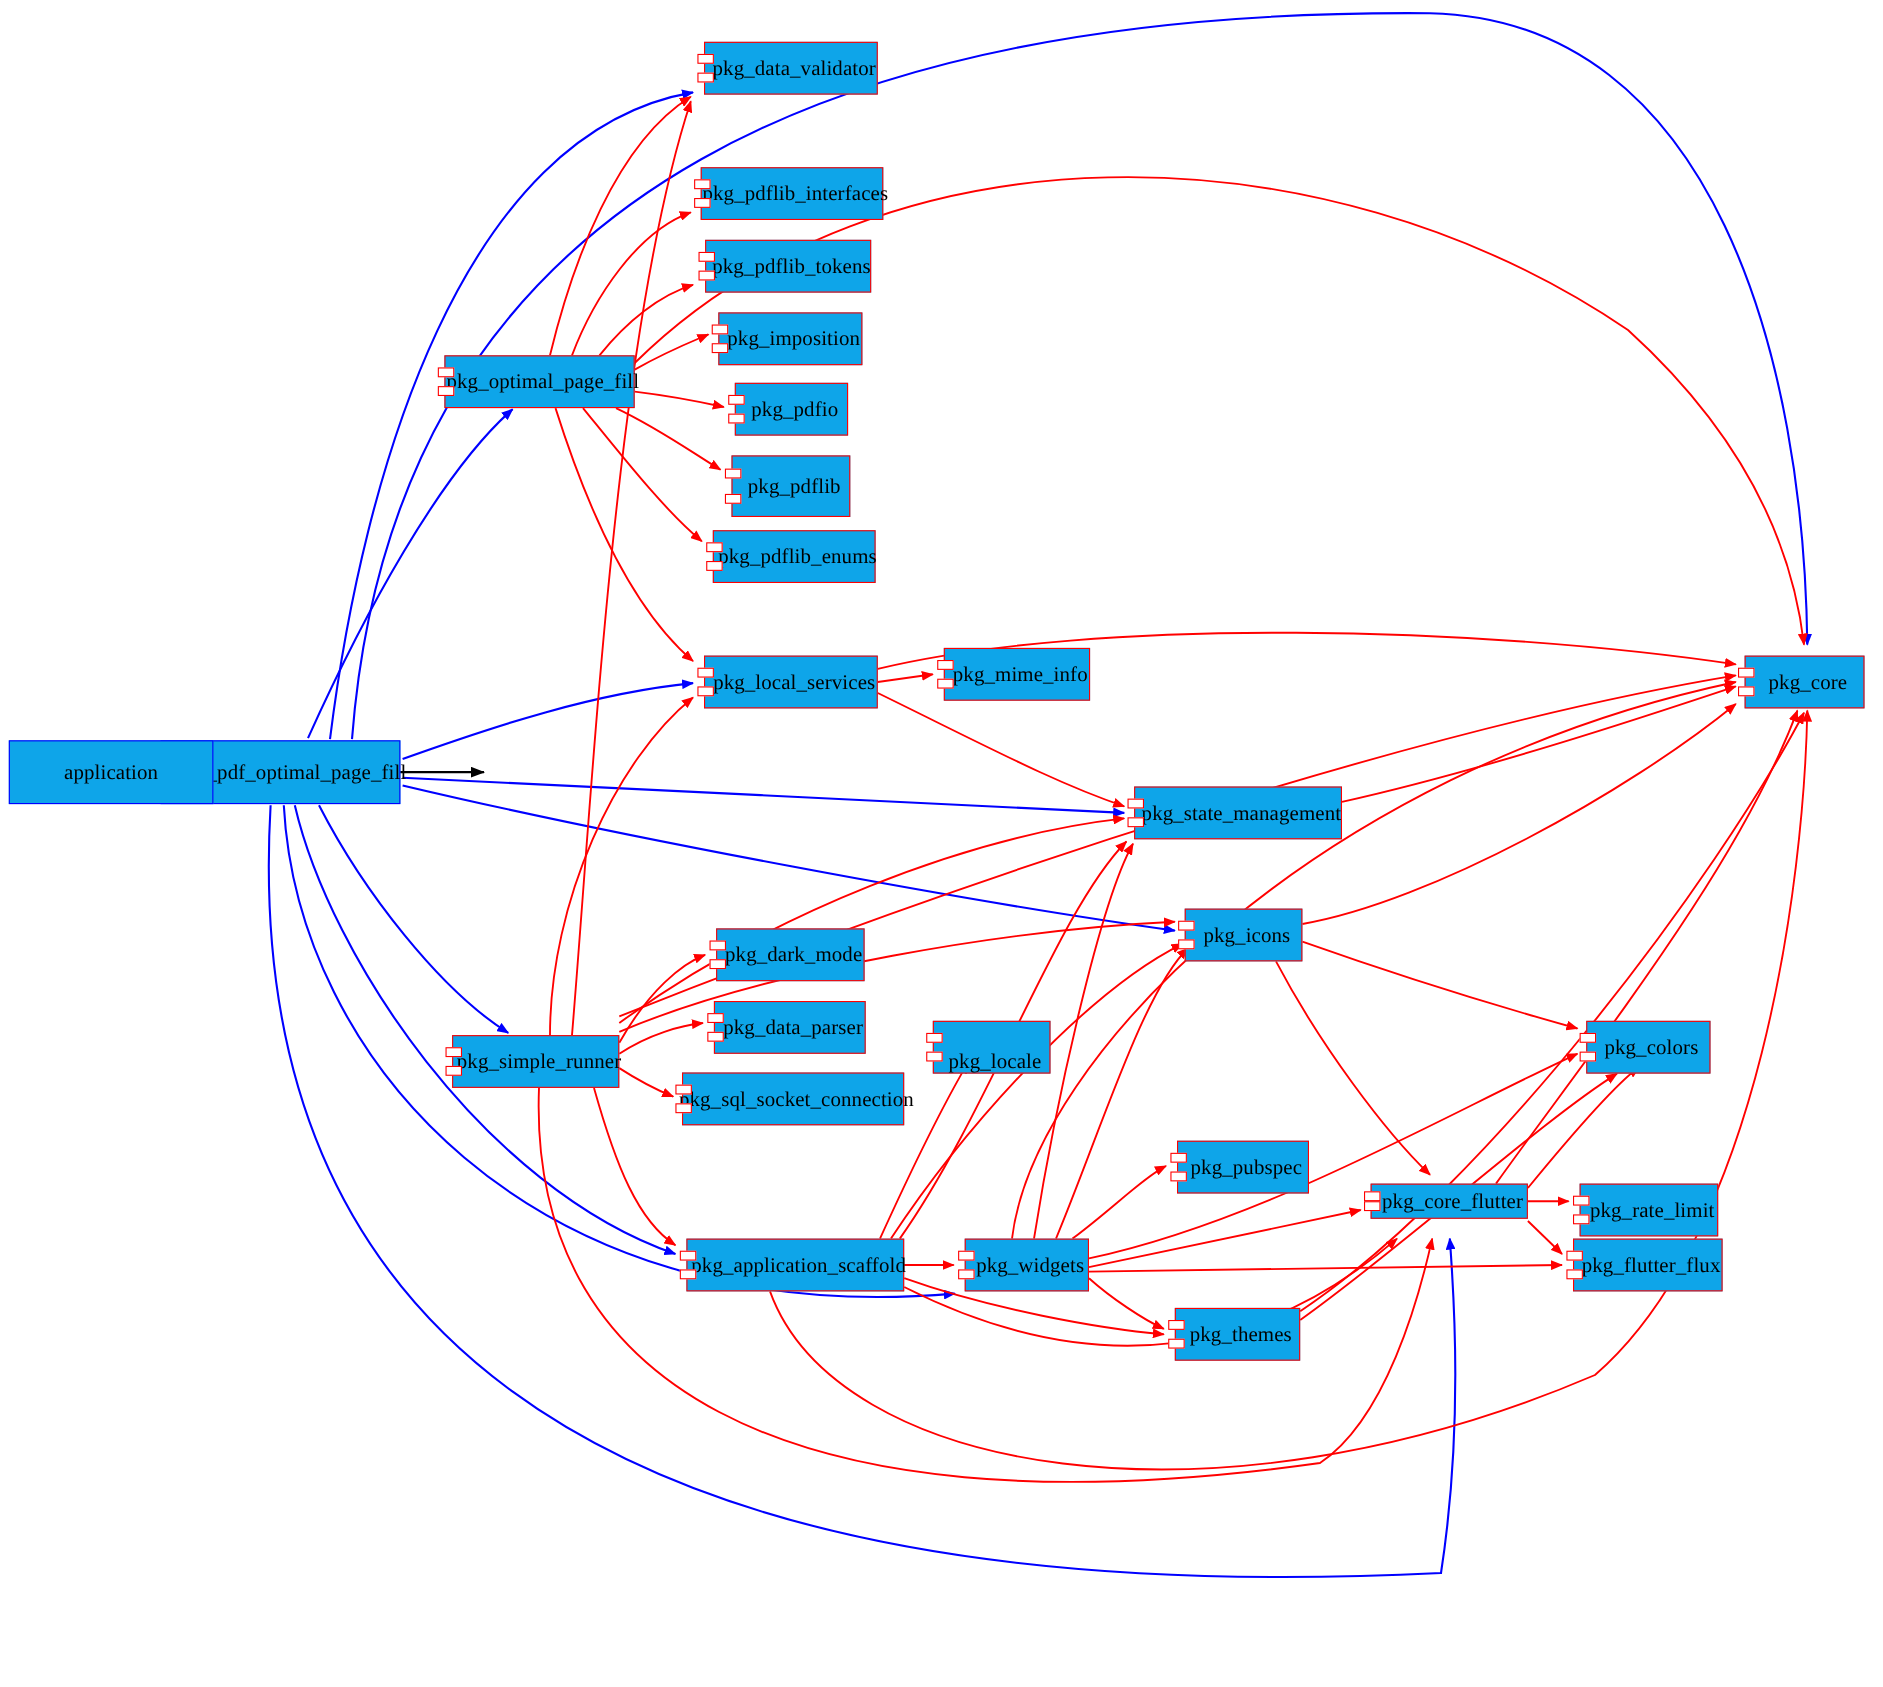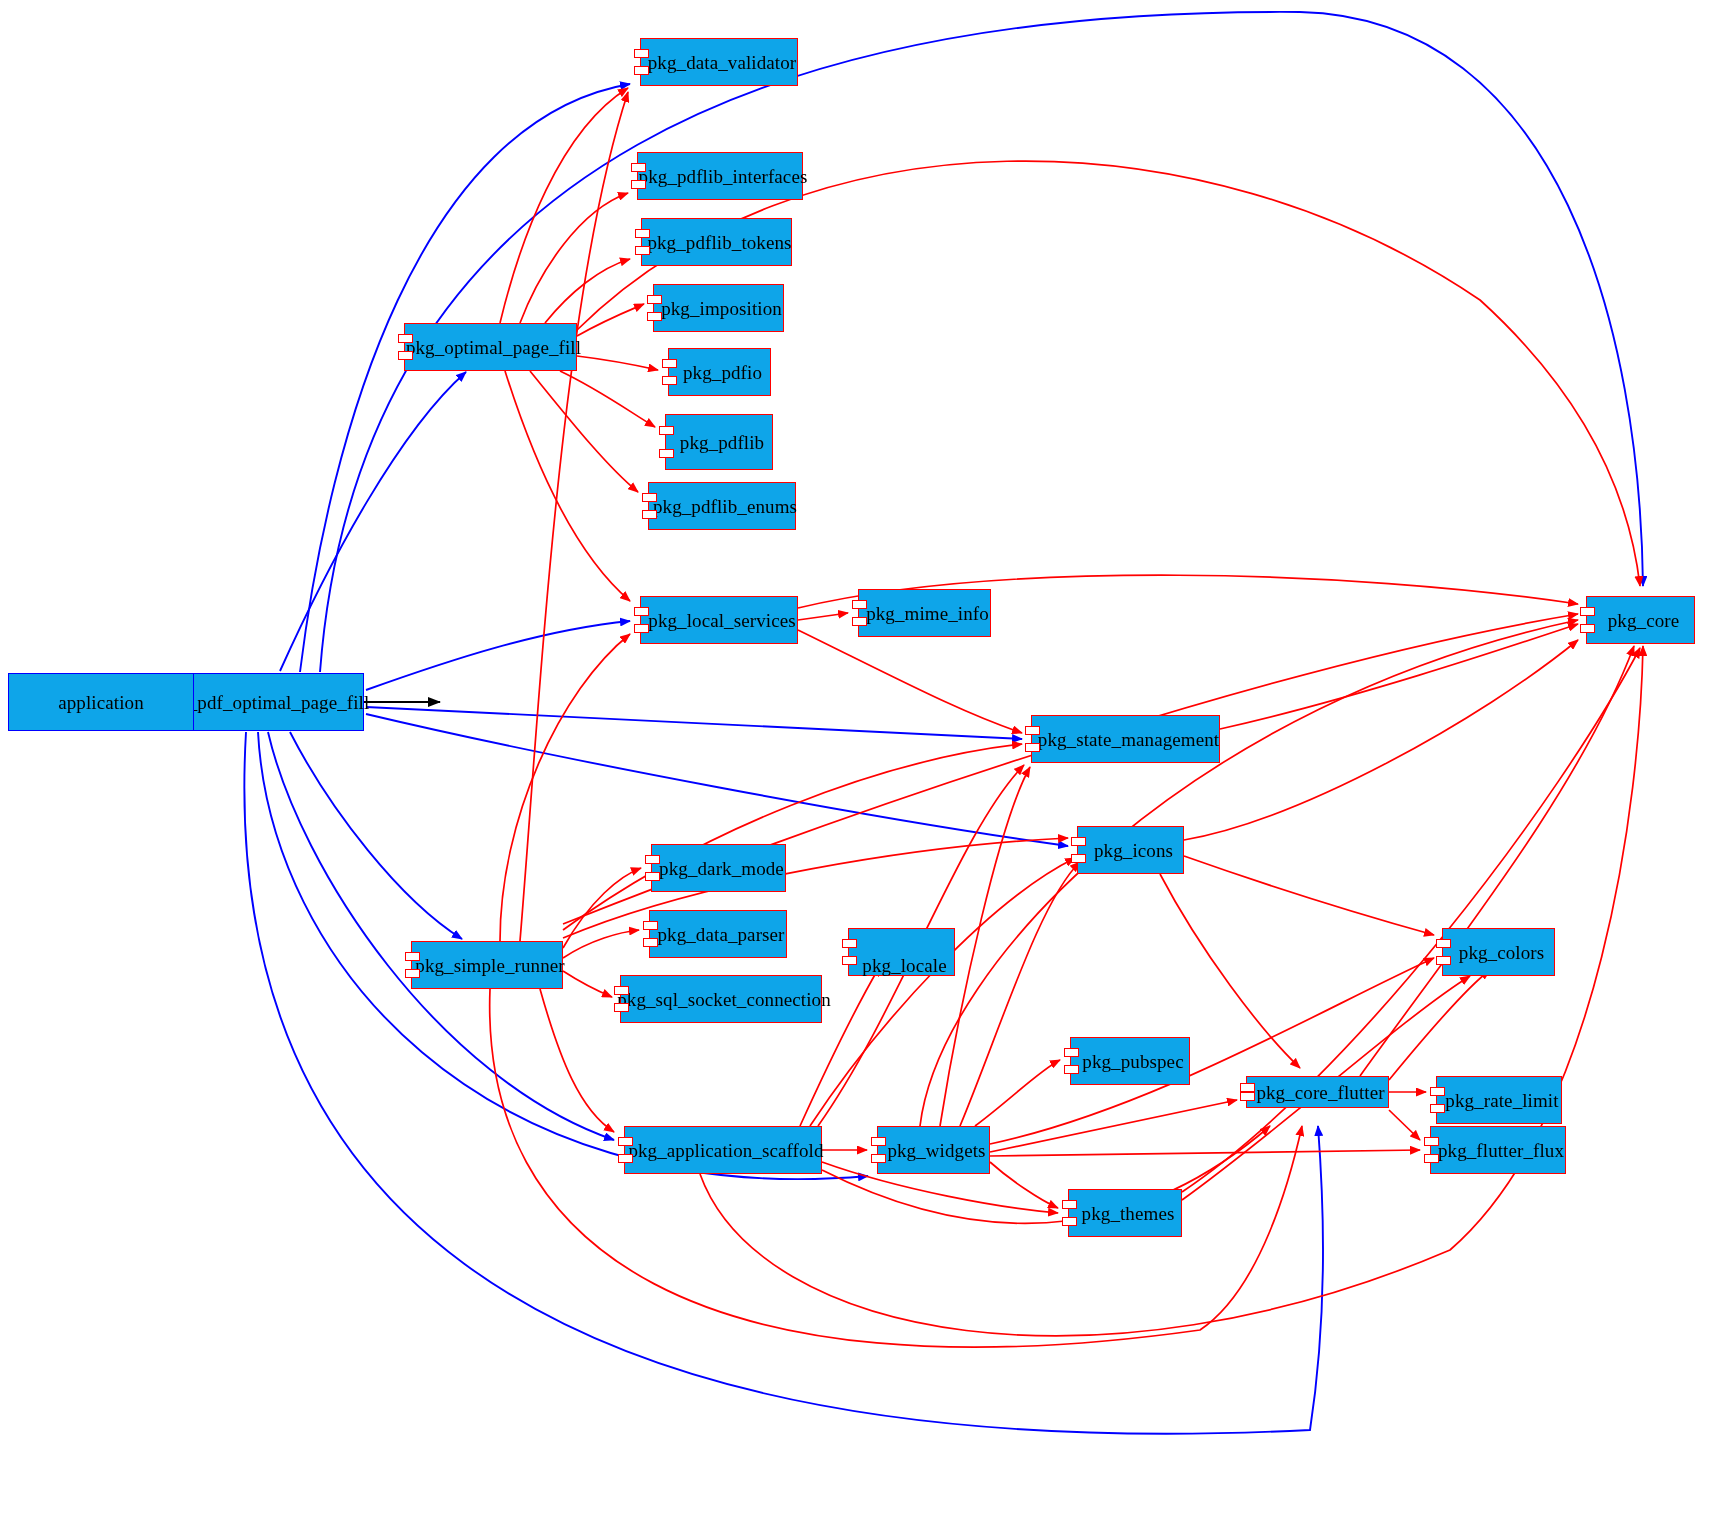--- a/index.html
+++ b/index.html
@@ -265,21 +265,21 @@
       <div class="node pkg" style="left: 411px; top: 941px; width: 152px; height: 48px;">
         <span class="tab top"></span>
         <span class="tab bot"></span>
         <span class="node-label">pkg_simple_runner</span>
       </div>
       <div class="node pkg" style="left: 848px; top: 928px; width: 107px; height: 48px; align-items: flex-end;">
         <span class="tab top"></span>
         <span class="tab bot"></span>
         <span class="node-label">pkg_locale</span>
       </div>
-      <div class="node pkg" style="left: 1442px; top: 928px; width: 113px; height: 48px;">
+      <div class="node pkg" style="left: 1442px; top: 928px; width: 113px; height: 48px; justify-content: flex-end;">
         <span class="tab top"></span>
         <span class="tab bot"></span>
         <span class="node-label">pkg_colors</span>
       </div>
       <div class="node pkg" style="left: 1070px; top: 1037px; width: 120px; height: 48px;">
         <span class="tab top"></span>
         <span class="tab bot"></span>
         <span class="node-label">pkg_pubspec</span>
       </div>
       <div class="node pkg" style="left: 1246px; top: 1076px; width: 143px; height: 32px;">

